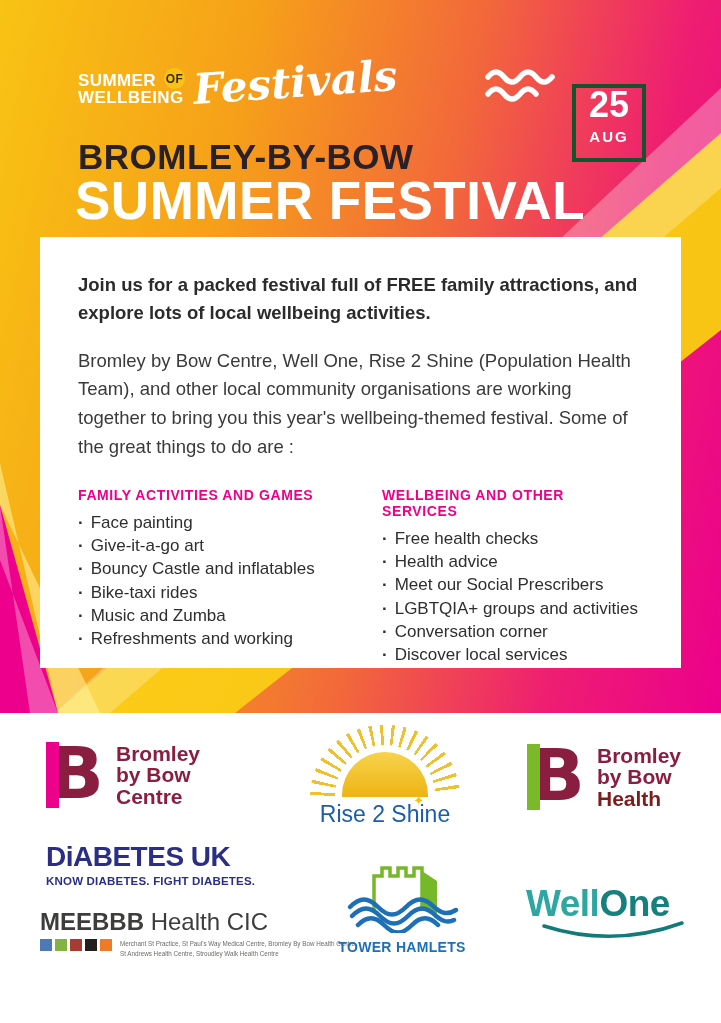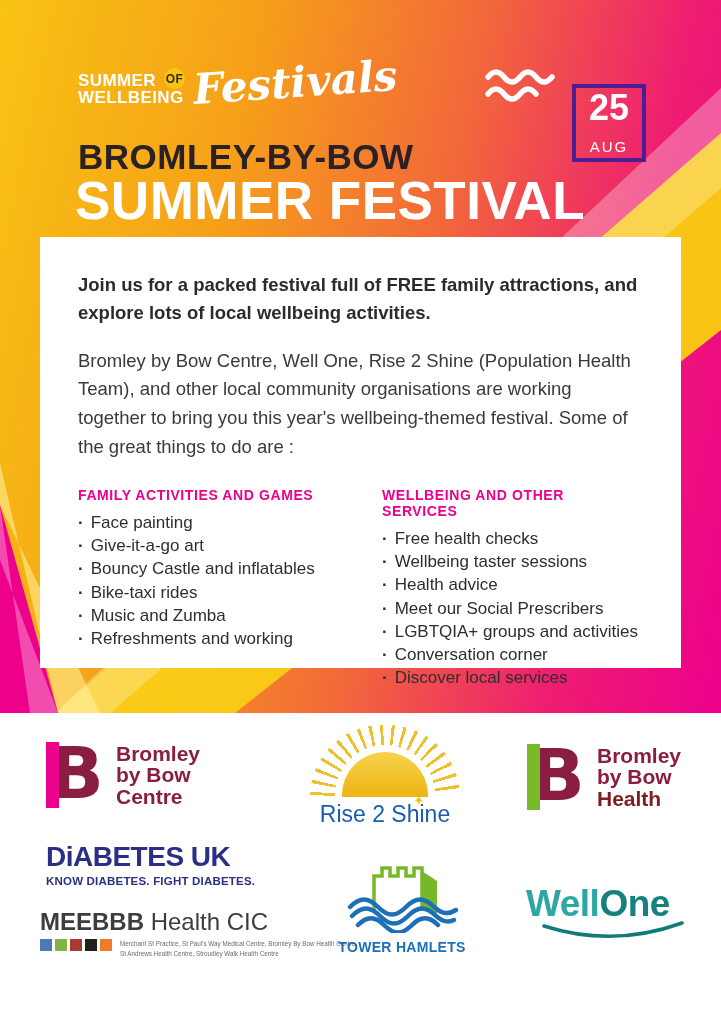--- a/index.html
+++ b/index.html
@@ -28,24 +28,24 @@
   .brand{position:absolute;left:78px;top:68px;display:flex;align-items:flex-start;}
   .brand-words{color:#ffffff;font-weight:800;font-size:17px;line-height:1.0;letter-spacing:.4px;}
   .brand-row1{display:flex;align-items:flex-end;}
   .of-circle{display:inline-flex;align-items:center;justify-content:center;width:21px;height:21px;
     margin-left:8px;border-radius:50%;background:#f9c315;color:#3a2c12;font-size:12px;font-weight:800;}
   .brand-script{font-family:"DejaVu Serif",serif;font-style:italic;font-weight:700;color:#ffffff;
     font-size:42px;line-height:1;margin-left:8px;margin-top:-6px;transform:rotate(-4deg);}
 
   .waves{position:absolute;left:483px;top:64px;}
 
-  .badge{position:absolute;left:572px;top:84px;width:66px;height:70px;border:4px solid #4c1d95;
-    display:flex;flex-direction:column;align-items:center;justify-content:center;color:#ffffff;}
+  .badge{position:absolute;left:572px;top:84px;width:66px;height:70px;border:4px solid #14532d;
+    display:flex;flex-direction:column;align-items:center;color:#ffffff;}
   .badge-day{font-size:36px;font-weight:800;line-height:.95;}
-  .badge-month{font-size:15px;font-weight:400;letter-spacing:2px;margin-top:12px;}
+  .badge-month{font-size:15px;font-weight:700;letter-spacing:2px;margin-top:6px;}
 
   .heading-pre{position:absolute;left:78px;top:137px;color:#2a2126;font-size:35px;font-weight:800;
     letter-spacing:.5px;}
   .heading-main{position:absolute;left:75px;top:170px;color:#ffffff;font-size:53px;font-weight:800;
     letter-spacing:.5px;}
 
   
   .card{position:absolute;left:40px;top:237px;right:40px;bottom:45px;background:#ffffff;
     padding:34px 38px 0 38px;box-sizing:border-box;}
   .card-intro{font-size:18.5px;font-weight:700;color:#2b2b2b;line-height:1.5;margin:0;}
@@ -154,21 +154,20 @@
             <li>Bouncy Castle and inflatables</li>
             <li>Bike-taxi rides</li>
             <li>Music and Zumba</li>
             <li>Refreshments and working</li>
           </ul>
         </div>
         <div class="col">
           <p class="col-header">WELLBEING AND OTHER SERVICES</p>
           <ul>
             <li>Free health checks</li>
-            <li>Wellbeing taster sessions</li>
             <li>Health advice</li>
             <li>Meet our Social Prescribers</li>
             <li>LGBTQIA+ groups and activities</li>
             <li>Conversation corner</li>
             <li>Discover local services</li>
           </ul>
         </div>
       </div>
     </div>
   </div>

